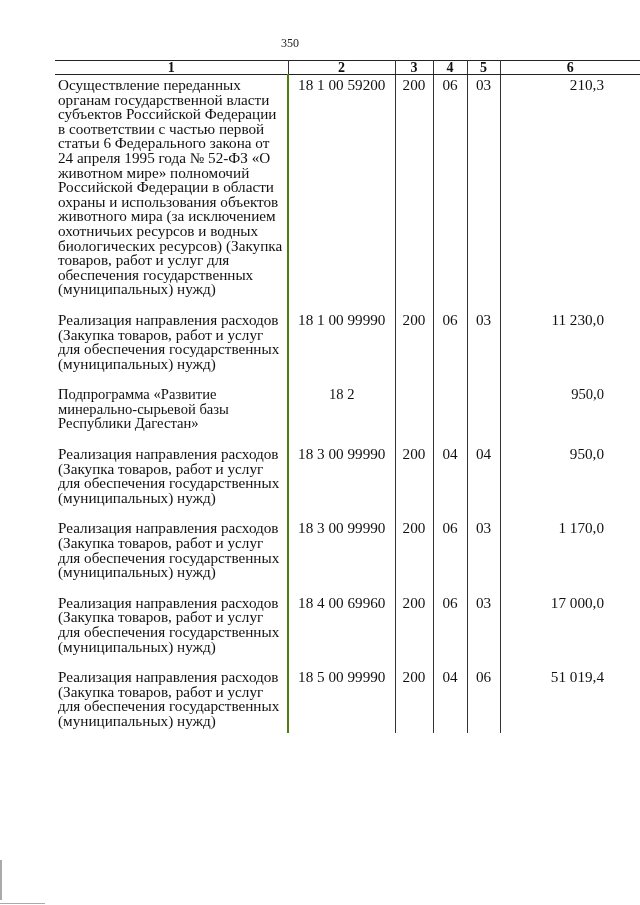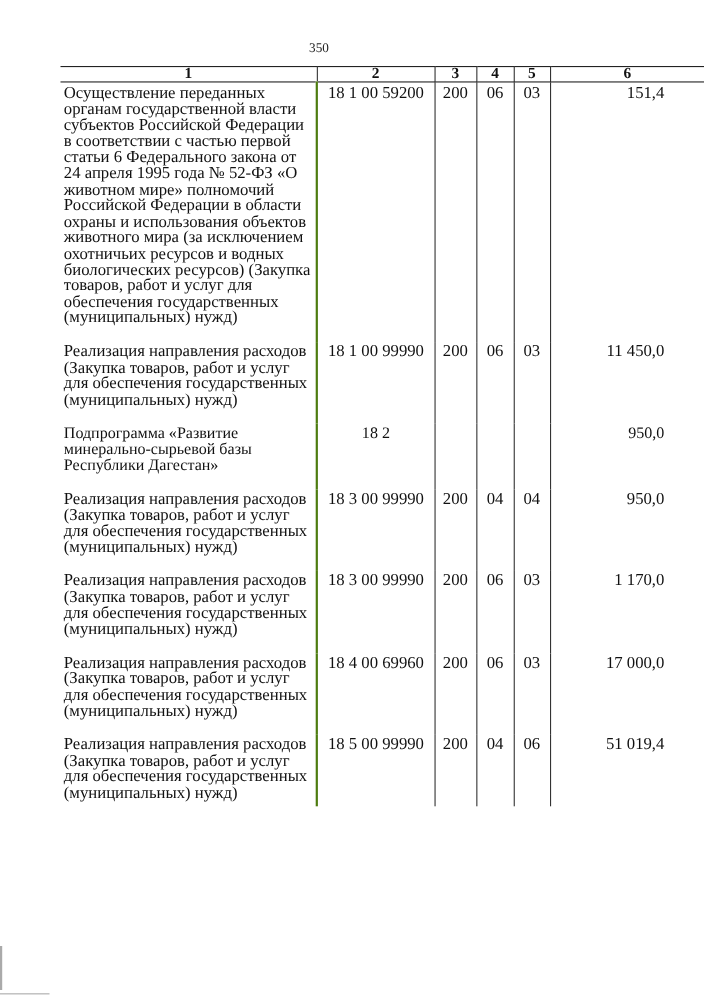--- a/index.html
+++ b/index.html
@@ -114,29 +114,29 @@
       <th>6</th>
     </tr>
   </thead>
   <tbody>
     <tr class="first">
       <td>Осуществление переданных органам государственной власти субъектов Российской Федерации в соответствии с частью первой статьи 6 Федерального закона от 24 апреля 1995 года № 52-ФЗ «О животном мире» полномочий Российской Федерации в области охраны и использования объектов животного мира (за исключением охотничьих ресурсов и водных биологических ресурсов) (Закупка товаров, работ и услуг для обеспечения государственных (муниципальных) нужд)</td>
       <td>18 1 00 59200</td>
       <td class="num">200</td>
       <td class="num">06</td>
       <td class="num">03</td>
-      <td>151,4</td>
+      <td>210,3</td>
     </tr>
     <tr>
       <td>Реализация направления расходов (Закупка товаров, работ и услуг для обеспечения государственных (муниципальных) нужд)</td>
       <td>18 1 00 99990</td>
       <td class="num">200</td>
       <td class="num">06</td>
       <td class="num">03</td>
-      <td>11 450,0</td>
+      <td>11 230,0</td>
     </tr>
     <tr class="bold">
       <td>Подпрограмма «Развитие минерально-сырьевой базы Республики Дагестан»</td>
       <td>18 2</td>
       <td class="num"></td>
       <td class="num"></td>
       <td class="num"></td>
       <td>950,0</td>
     </tr>
     <tr>

